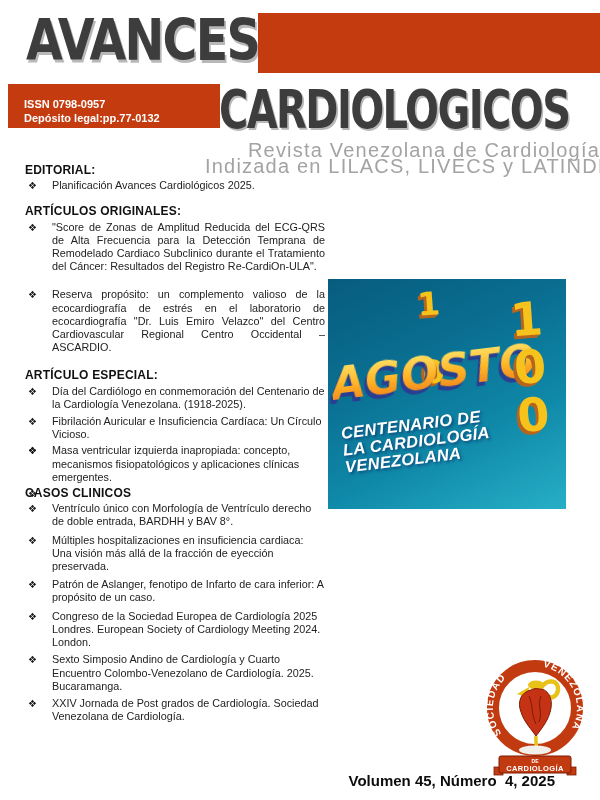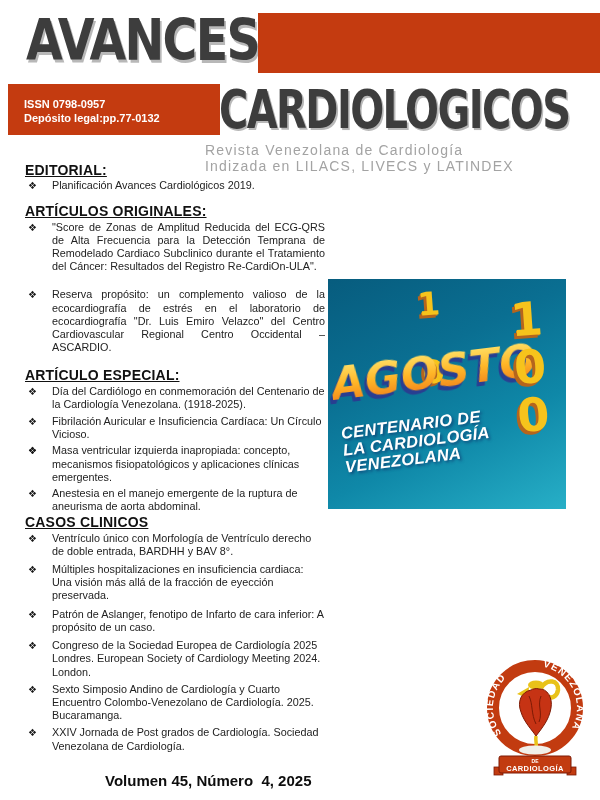--- a/index.html
+++ b/index.html
@@ -16,48 +16,48 @@
     font-weight:800;font-size:54px;line-height:60px;color:#3d3d3d;
     letter-spacing:-2px;transform:scale(.88,1.05);transform-origin:left top;
     text-shadow:2px 2px 0 rgba(125,125,125,.55);
     white-space:nowrap;
   }
   .red-block{
     position:absolute;left:258px;top:13px;width:342px;height:60px;
     background:#c43b10;
   }
   .issn-band{
-    position:absolute;left:8px;top:84px;width:212px;height:51px;
+    position:absolute;left:8px;top:84px;width:212px;height:44px;
     background:#c43b10;box-sizing:border-box;padding:13px 0 0 16px;
   }
   .issn-band div{
     color:#ffffff;font-weight:bold;font-size:11px;line-height:14px;
     white-space:nowrap;
   }
   .cardiologicos{
     position:absolute;left:219px;top:79px;width:381px;height:62px;
     font-family:"DejaVu Sans",sans-serif;
     font-weight:800;font-size:50px;line-height:58px;color:#3d3d3d;
     letter-spacing:-2px;transform:scale(.80,1.06);transform-origin:left top;
     text-shadow:2px 2px 0 rgba(125,125,125,.55);
     white-space:nowrap;
   }
   .subtitle{
     position:absolute;left:205px;top:142px;width:395px;
-    text-align:left;color:#a3a3a3;font-size:14px;line-height:16px;
+    text-align:right;color:#a3a3a3;font-size:20px;line-height:16px;
     letter-spacing:1.2px;white-space:nowrap;
   }
   
   .toc{
     position:absolute;left:25px;top:164px;width:300px;
     font-size:10.8px;line-height:13.2px;color:#222;
   }
   .toc h2{
-    margin:0 0 2px 0;font-size:14px;font-weight:bold;color:#111;
-    text-decoration:underline;letter-spacing:.2px;
+    margin:0 0 2px 0;font-size:12px;font-weight:bold;color:#111;
+    letter-spacing:.2px;
   }
   .toc ul{list-style:none;margin:0;padding:0;}
   .toc li{
     position:relative;padding-left:27px;margin:0 0 4px 0;
   }
   .toc li .blt{
     position:absolute;left:3px;top:0;font-size:10px;color:#1a1a1a;
   }
   .toc .just li .txt{display:block;text-align:justify;}
   .sec{margin-bottom:12px;}
@@ -100,21 +100,21 @@
     position:absolute;left:12px;top:146px;z-index:5;
     color:#ffffff;font-weight:800;font-style:italic;
     font-size:16.5px;line-height:17px;letter-spacing:.3px;
     transform:rotate(-7deg);transform-origin:left top;
     text-shadow:1.5px 2px 3px rgba(15,25,90,.55);
     white-space:nowrap;
   }
   
   .volumen{
     position:absolute;left:105px;top:772px;width:450px;
-    text-align:left;font-weight:bold;font-size:15px;color:#0d0d0d;
+    text-align:right;font-weight:bold;font-size:15px;color:#0d0d0d;
     white-space:pre;
   }
   
   .logo{position:absolute;left:479px;top:654px;width:112px;height:126px;}
 </style>
 </head>
 <body>
 
 <div class="avances">AVANCES</div>
 <div class="red-block"></div>
@@ -126,21 +126,21 @@
 <div class="subtitle">
   <div>Revista Venezolana de Cardiología</div>
   <div>Indizada en LILACS, LIVECS y LATINDEX</div>
 </div>
 
 <div class="toc">
 
   <section class="sec sec-editorial">
     <h2>EDITORIAL:</h2>
     <ul>
-      <li><span class="blt">❖</span><span class="txt">Planificación Avances Cardiológicos 2019.</span></li>
+      <li><span class="blt">❖</span><span class="txt">Planificación Avances Cardiológicos 2025.</span></li>
     </ul>
   </section>
 
   <section class="sec sec-originales just">
     <h2>ARTÍCULOS ORIGINALES:</h2>
     <ul>
       <li>
           <span class="blt">❖</span>
           <span class="txt">"Score de Zonas de Amplitud Reducida del ECG-QRS de Alta Frecuencia para la Detección Temprana de Remodelado Cardiaco Subclinico durante el Tratamiento del Cáncer: Resultados del Registro Re-CardiOn-ULA".</span>
         </li>
@@ -156,21 +156,21 @@
     <ul>
       <li><span class="blt">❖</span><span class="txt">Día del Cardiólogo en conmemoración del Centenario de la Cardiología Venezolana.   (1918-2025).</span></li>
     </ul>
   </section>
 
   <section class="sec sec-revision">
     <ul>
       <li><span class="blt">❖</span><span class="txt">Fibrilación Auricular e Insuficiencia Cardíaca: Un Círculo Vicioso.</span></li>
       <li><span class="blt">❖</span></li>
       <li><span class="blt">❖</span><span class="txt">Masa ventricular izquierda inapropiada: concepto, mecanismos fisiopatológicos y aplicaciones clínicas emergentes.</span></li>
-      <li><span class="blt">❖</span><span class="txt">Anestesia en el manejo emergente de la ruptura de aneurisma de aorta abdominal.</span></li>
+      <li><span class="blt">❖</span></li>
     </ul>
   </section>
 
   <section class="sec sec-casos">
     <h2>CASOS CLINICOS</h2>
     <ul>
       <li><span class="blt">❖</span><span class="txt">Ventrículo único con Morfología de Ventrículo derecho de doble entrada, BARDHH y BAV 8°.</span></li>
       <li><span class="blt">❖</span><span class="txt">Múltiples hospitalizaciones en insuficiencia cardiaca: Una visión más allá de la fracción de eyección preservada.</span></li>
       <li><span class="blt">❖</span><span class="txt">Patrón de Aslanger, fenotipo de Infarto de cara inferior: A propósito de un caso.</span></li>
     </ul>

